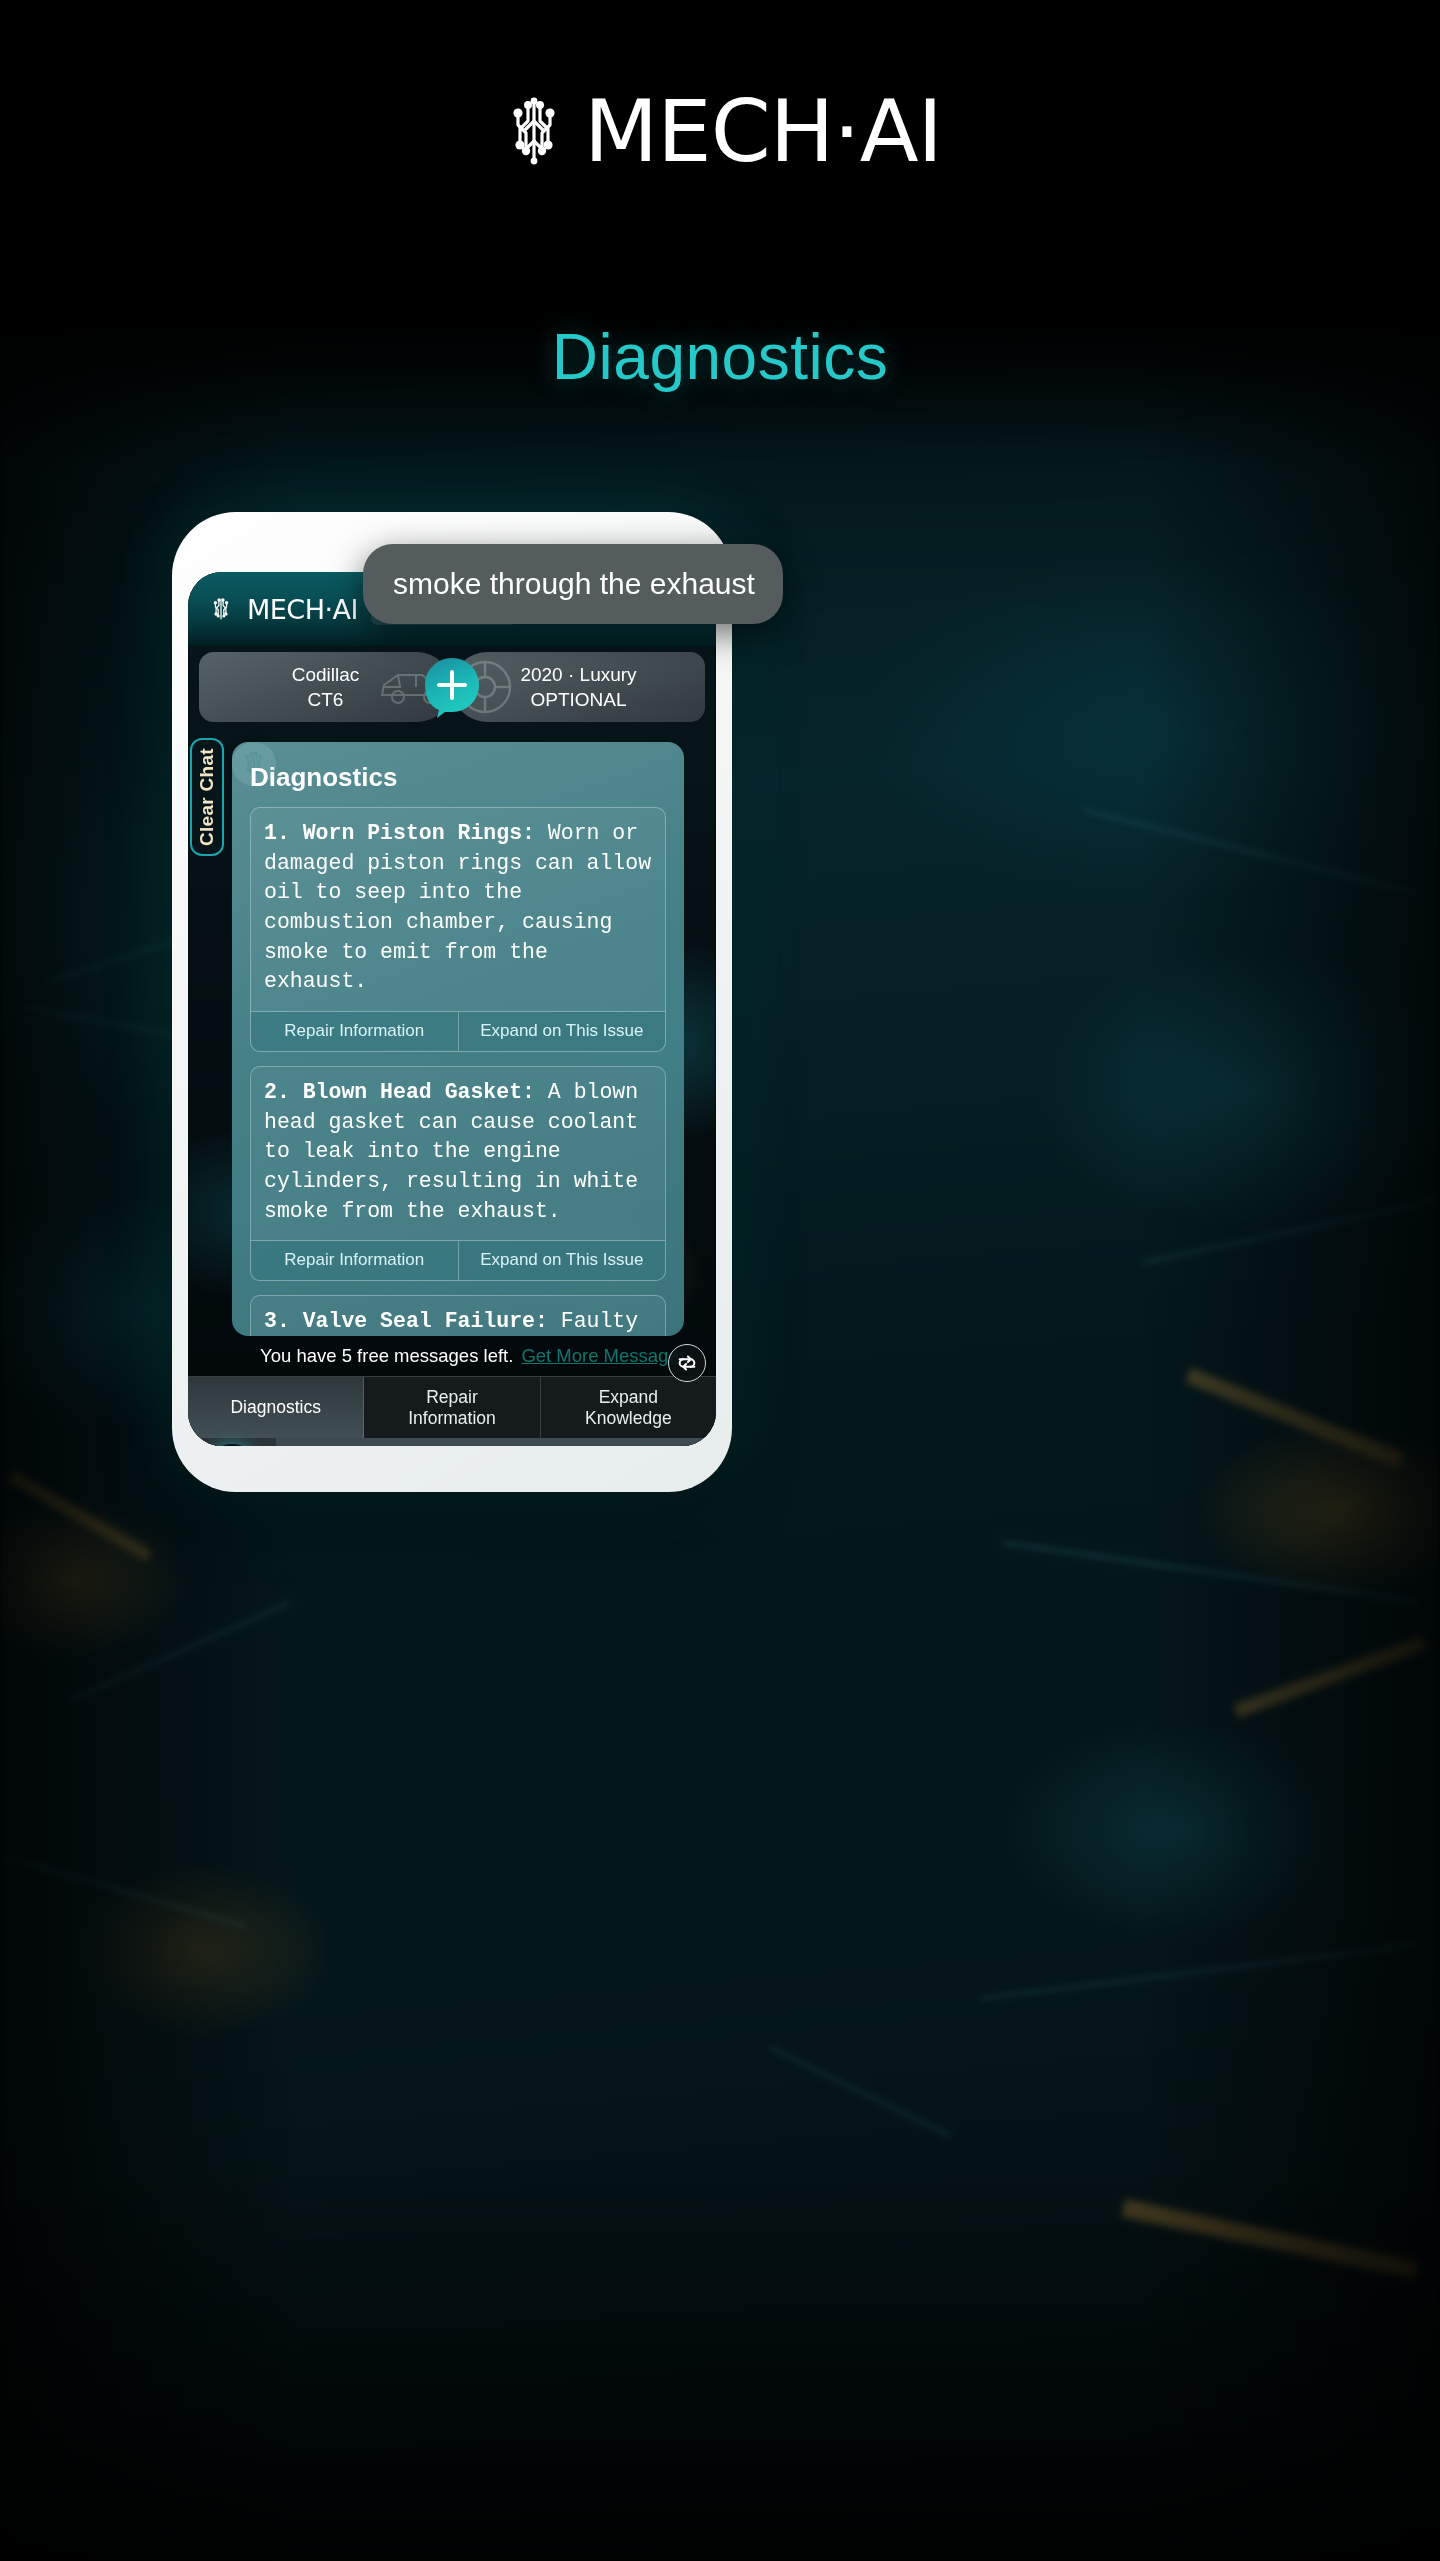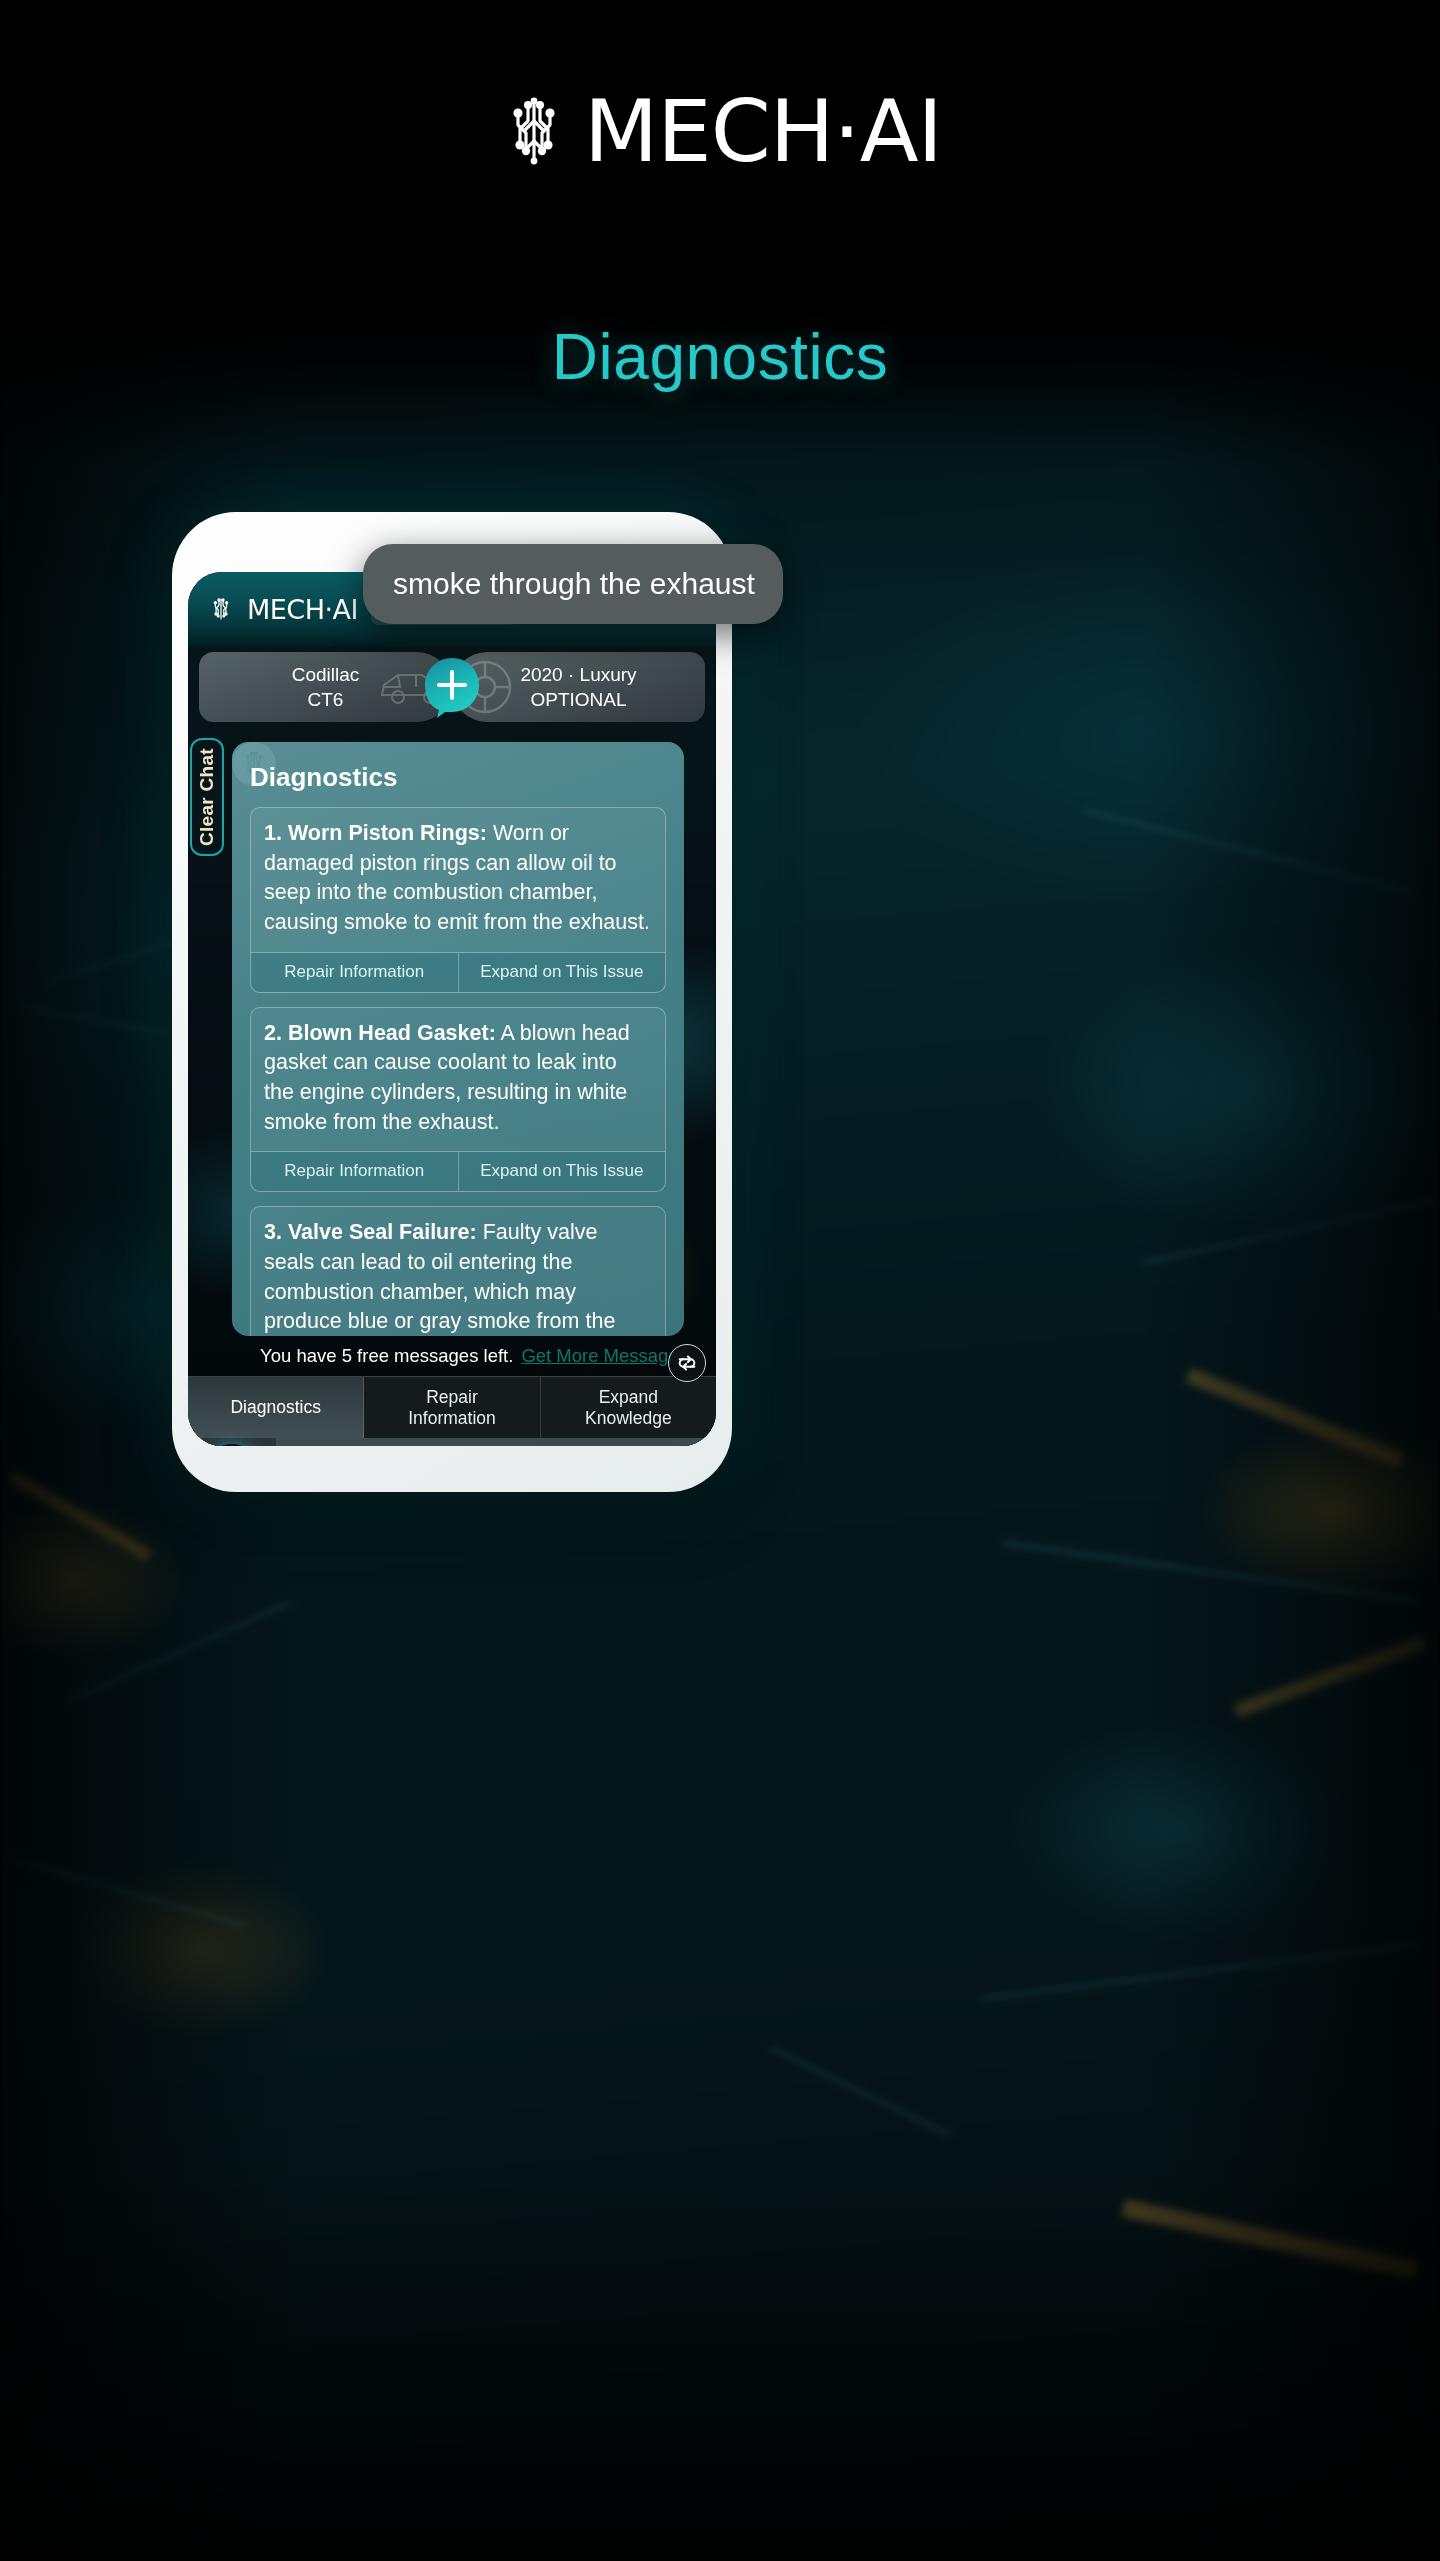--- a/index.html
+++ b/index.html
@@ -162,20 +162,21 @@
   }
   #reply-title { color:#fff; font-size:26px; font-weight:700; margin-bottom:14px; }
   .issue-card {
     border:1px solid rgba(255,255,255,.30);
     border-radius:10px; margin-bottom:14px; overflow:hidden;
     background:rgba(255,255,255,.045);
   }
   .issue-text {
     color:#fff; font-size:21.5px; line-height:1.38;
     padding:11px 13px 14px;
+    font-family:Liberation Mono, monospace;
   }
   .issue-text b { font-weight:700; }
   .issue-actions {
     display:flex; border-top:1px solid rgba(255,255,255,.30);
   }
   .issue-btn {
     flex:1 1 0; text-align:center; padding:9px 4px 10px;
     color:#d8f4f6; font-size:17px; cursor:pointer;
     background:rgba(40,110,118,.42);
   }

